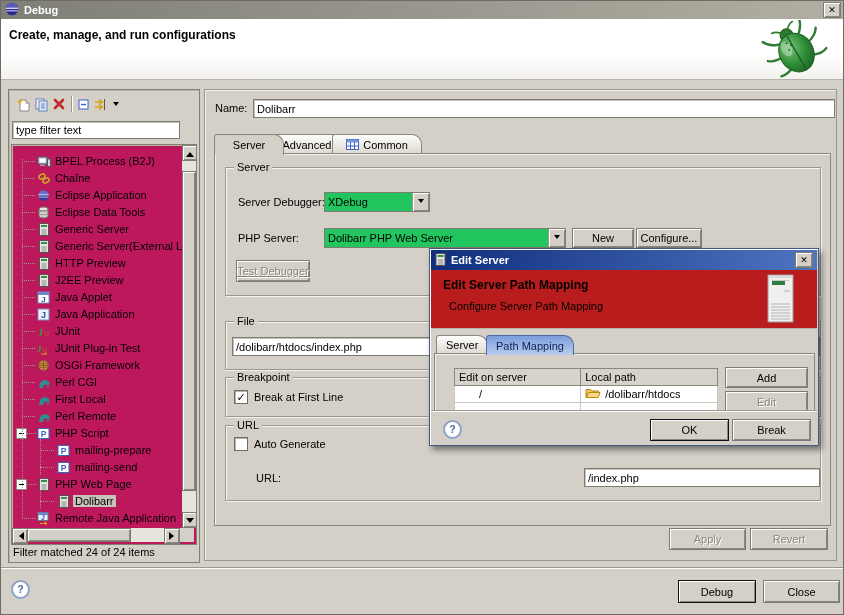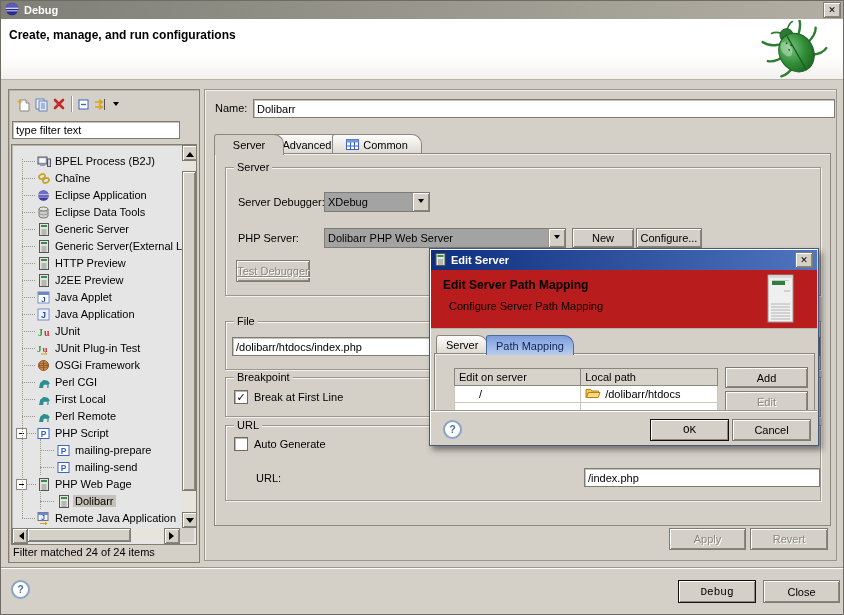--- a/index.html
+++ b/index.html
@@ -3,26 +3,26 @@
 <meta charset="utf-8">
 <style>
   html,body{margin:0;padding:0;background:#888;}
   #win{position:relative;width:844px;height:615px;background:#d4d0c8;overflow:hidden;
        font-family:"Liberation Sans","DejaVu Sans",sans-serif;font-size:11px;color:#000;
        border:1px solid #6e6b64;box-sizing:border-box;}
   .abs{position:absolute;}
   .btn{background:#d4d0c8;border:1px solid #7e7b72;
        box-shadow:inset 1px 1px 0 #ffffff, inset -1px -1px 0 #8a877e;
        display:flex;align-items:center;justify-content:center;font-size:11px;cursor:default;}
-  .btn.focused{border:1px solid #111;box-shadow:inset 1px 1px 0 #ffffff, inset -1px -1px 0 #8a877e, inset 0 0 0 1px #d4d0c8;font-family:Liberation Mono, monospace;}
+  .btn.focused{border:1px solid #111;box-shadow:inset 1px 1px 0 #ffffff, inset -1px -1px 0 #8a877e, inset 0 0 0 1px #d4d0c8;}
   .btn.disabled{color:#8a887d;text-shadow:1px 1px 0 #fff;}
   .tfield{background:#fff;border:1px solid #7e7b72;box-shadow:inset 1px 1px 0 #c6c3ba;
           display:flex;align-items:center;padding:0 3px;white-space:nowrap;overflow:hidden;}
   .tfield.gray{color:#8f8d85;}
-  .combo{background:#a3a3a3;border:1px solid #7e7b72;display:flex;align-items:center;}
+  .combo{background:#22c55e;border:1px solid #7e7b72;display:flex;align-items:center;}
   .combo .val{flex:1;padding:0 3px;white-space:nowrap;overflow:hidden;}
   .combo .cbtn{width:16px;align-self:stretch;background:#d4d0c8;border-left:1px solid #9a978d;
       box-shadow:inset 1px 1px 0 #fff, inset -1px -1px 0 #8a877e;display:flex;align-items:center;justify-content:center;}
   .tri-down{width:0;height:0;border:3.5px solid transparent;border-top:4.5px solid #000;margin-top:4px;}
   .tri-up{width:0;height:0;border:4px solid transparent;border-bottom:5px solid #000;margin-bottom:1px;}
   .tri-dn2{width:0;height:0;border:4px solid transparent;border-top:5px solid #000;margin-top:4px;}
   .tri-l{width:0;height:0;border:4px solid transparent;border-right:5px solid #000;margin-right:2px;}
   .tri-r{width:0;height:0;border:4px solid transparent;border-left:5px solid #000;margin-left:2px;}
   .group{position:absolute;border:1px solid #9a978d;box-shadow:inset 1px 1px 0 rgba(255,255,255,.8),1px 1px 0 rgba(255,255,255,.7);}
   .group>.legend{position:absolute;top:-7px;left:8px;background:#d4d0c8;padding:0 3px;line-height:12px;}
@@ -37,21 +37,21 @@
   #hdr{left:0;top:18px;width:844px;height:60px;background:linear-gradient(180deg,#fff 60%,#f2f1ee);border-bottom:1px solid #b6b3aa;}
   #hdr .t{position:absolute;left:8px;top:9px;font-weight:bold;font-size:12px;}
   
   .mtab{position:absolute;top:0;height:19px;border:1px solid #8a887e;border-bottom:none;border-radius:3px 10px 0 0;
         display:flex;align-items:center;justify-content:center;gap:4px;background:linear-gradient(#fdfdfc,#ddd9d0);padding:0 8px;}
   .mtab.active{background:#d4d0c8;height:20px;z-index:2;}
   .dtab{position:absolute;top:0;height:18px;border:1px solid #6b82b4;border-bottom:none;border-radius:3px 10px 0 0;
         display:flex;align-items:center;padding:0 9px;background:linear-gradient(#fdfdfc,#ddd9d0);border-color:#8a887e;}
   .dtab.active{background:linear-gradient(180deg,#7d9edb,#b9cbee);color:#0f2258;z-index:2;height:19px;border-color:#4d6aa6;}
   
-  #tree{left:2px;top:54px;width:184px;height:399px;background:#e5e5e5;border:1px solid #857f72;box-shadow:inset 1px 1px 0 #b8b5ac;overflow:hidden;text-decoration:underline;}
+  #tree{left:2px;top:54px;width:184px;height:399px;background:#be185d;border:1px solid #857f72;box-shadow:inset 1px 1px 0 #b8b5ac;overflow:hidden;text-decoration:underline;}
   .trow{position:absolute;left:0;height:16px;width:168px;display:flex;align-items:center;}
   .trow .tlabel{margin-left:4px;white-space:nowrap;}
   .trow.sel .tlabel{background:#c6c2b9;padding:0 2px;margin-left:2px;}
   .ticon{width:15px;height:14px;display:inline-flex;align-items:center;justify-content:center;flex:none;}
   .expander{position:absolute;left:4px;top:3px;width:9px;height:9px;background:#fff;border:1px solid #8a877e;
             display:flex;align-items:center;justify-content:center;}
   .expander i{display:block;width:5px;height:1px;background:#000;}
   .dotv{position:absolute;border-left:1px dotted #9a978d;width:0;}
   .trow .stub{position:absolute;top:8px;border-top:1px dotted #9a978d;}
   
@@ -633,17 +633,17 @@
     </div>
 
     <div class="abs" style="left:1px;top:161px;width:386px;height:34px;border-top:1px solid #9a978d;box-shadow:inset 0 1px 0 #fff;">
       <span class="helpc abs" style="left:12px;top:9px;">
           <span>?</span>
         </span>
       <span class="btn abs focused" style="left:219px;top:8px;width:77px;height:20px;">
           <span>OK</span>
         </span>
       <span class="btn abs" style="left:301px;top:8px;width:77px;height:20px;">
-          <span>Cancel</span>
+          <span>Break</span>
         </span>
     </div>
   </div>
 </div>
 
 </body></html>

